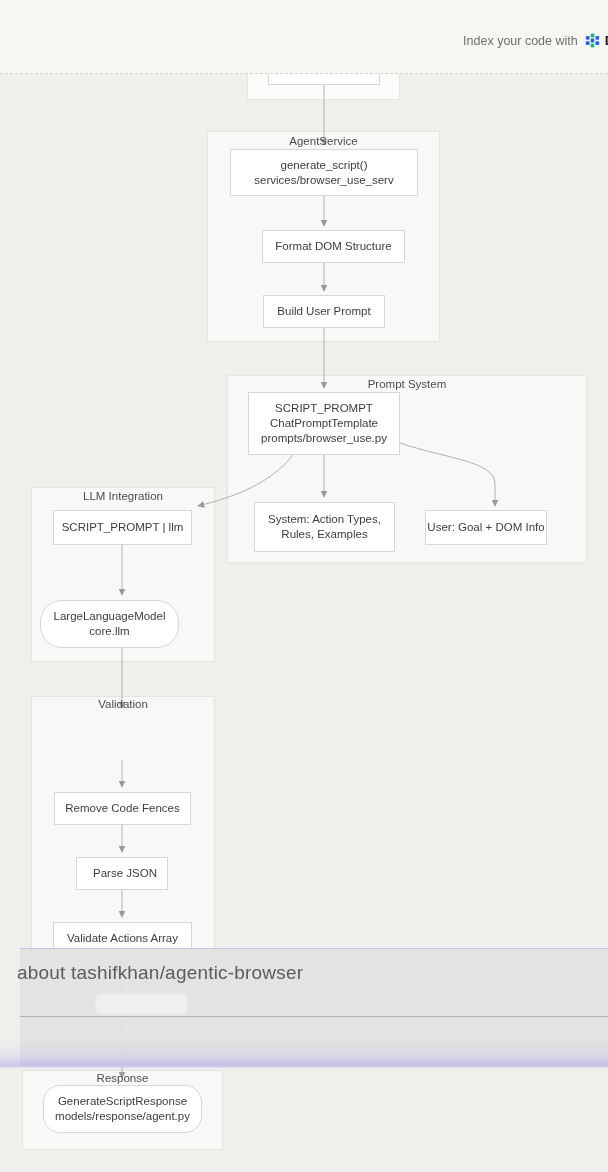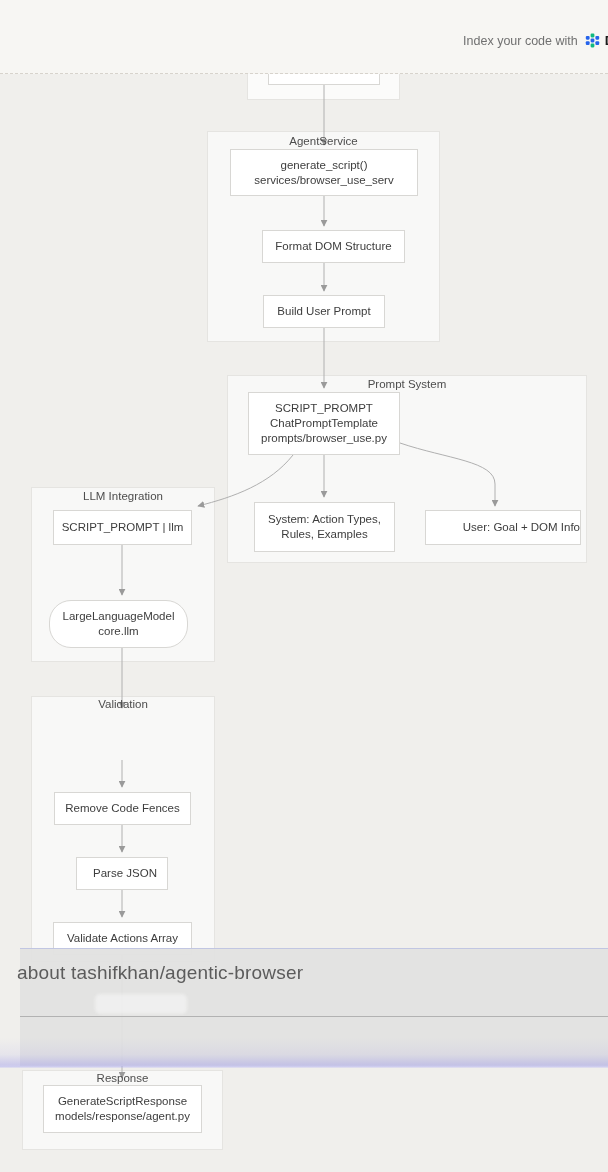--- a/index.html
+++ b/index.html
@@ -93,40 +93,40 @@
   </div>
   <div class="node" style="left:248px;top:392px;width:152px;height:63px;">
     <span>SCRIPT_PROMPT</span>
     <span>ChatPromptTemplate</span>
     <span>prompts/browser_use.py</span>
   </div>
   <div class="node" style="left:254px;top:502px;width:141px;height:50px;">
     <span>System: Action Types,</span>
     <span>Rules, Examples</span>
   </div>
-  <div class="node" style="left:425px;top:510px;width:156px;height:35px;align-items:flex-end;">
+  <div class="node" style="left:425px;top:510px;width:122px;height:35px;">
     <span>User: Goal + DOM Info</span>
   </div>
   <div class="node" style="left:53px;top:510px;width:139px;height:35px;">
     <span>SCRIPT_PROMPT | llm</span>
   </div>
-  <div class="node" style="left:49px;top:600px;width:139px;height:48px;border-radius:22px;">
+  <div class="node" style="left:40px;top:600px;width:139px;height:48px;border-radius:22px;">
     <span>LargeLanguageModel</span>
     <span>core.llm</span>
   </div>
   <div class="node" style="left:54px;top:792px;width:137px;height:33px;">
     <span>Remove Code Fences</span>
   </div>
   <div class="node" style="left:76px;top:857px;width:92px;height:33px;padding-left:6px;">
     <span>Parse JSON</span>
   </div>
   <div class="node" style="left:53px;top:922px;width:139px;height:33px;">
     <span>Validate Actions Array</span>
   </div>
-  <div class="node" style="left:43px;top:1085px;width:159px;height:48px;">
+  <div class="node" style="left:43px;top:1085px;width:159px;height:48px;border-radius:17px;">
     <span>GenerateScriptResponse</span>
     <span>models/response/agent.py</span>
   </div>
 
   <div id="ask-band">
     <div class="ask-text">about tashifkhan/agentic-browser</div>
     <div class="ghost-button"></div>
     <div class="divider"></div>
   </div>
   <div id="purple-glow"></div>

